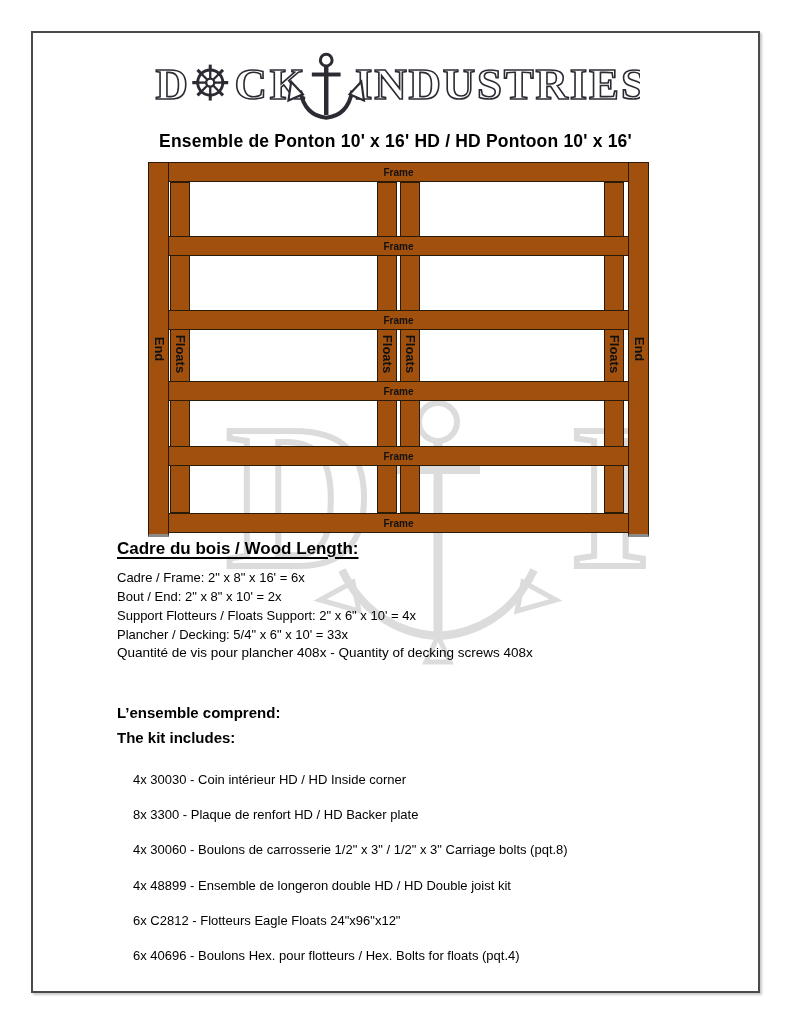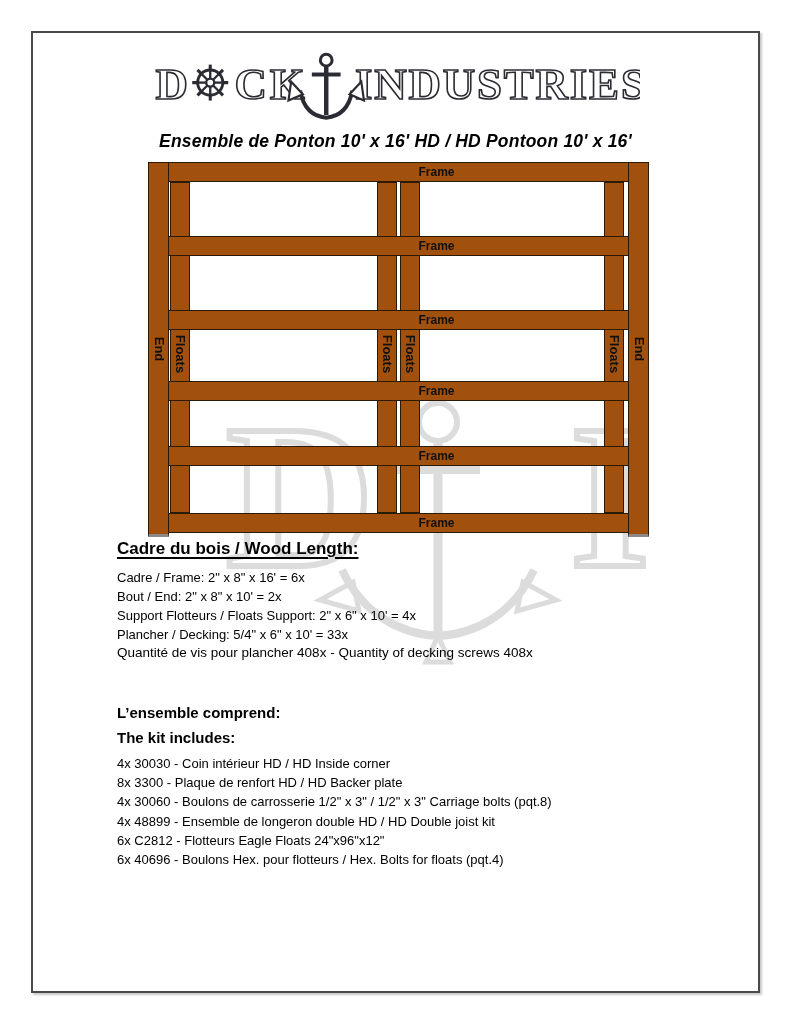--- a/index.html
+++ b/index.html
@@ -9,57 +9,57 @@
   }
   .page-border {
     position:absolute; left:31px; top:31px; width:725px; height:958px;
     border:2px solid #4a4a4a; box-shadow:2px 2px 2px #c9c9c9;
   }
   
   .logo-wrap { position:absolute; left:150px; top:48px; width:490px; height:80px; }
   
   .page-title {
     position:absolute; left:0; top:131px; width:791px; text-align:center;
-    font-size:17.5px; font-weight:bold; letter-spacing:0.2px;font-style:italic;
+    font-size:17.5px; font-weight:bold; letter-spacing:0.2px;
   }
   
   .watermark { position:absolute; left:222px; top:384px; width:432px; height:292px; z-index:0; }
   
   .diagram { position:absolute; left:148px; top:162px; width:501px; height:376px; z-index:1; }
   .board { position:absolute; background:#A1500E; border:1px solid #2a1a08; box-sizing:border-box; }
   .frame-board { left:0; width:501px; height:20px; z-index:2; }
   .f1{top:0} .f2{top:74px} .f3{top:148px} .f4{top:219px} .f5{top:284px} .f6{top:351px}
   .float-board { top:20px; width:20px; height:331px; z-index:1; }
   .fl1{left:22px} .fl2{left:229px} .fl3{left:252px} .fl4{left:456px}
   .end-board { top:0; width:21px; height:375px; z-index:3; border-bottom:3px solid #8a8a8a; }
   .e-left{left:0} .e-right{left:480px}
   .hlabel {
     position:absolute; top:50%; left:50%; transform:translate(-50%,-50%);
-    font-size:12px; font-weight:600; color:#111; z-index:4; white-space:nowrap;margin-left:38px;
+    font-size:10px; font-weight:600; color:#111; z-index:4; white-space:nowrap;
   }
   .vlabel {
     position:absolute; top:52%; left:50%;
     transform:translate(-50%,-50%) rotate(90deg);
     font-size:13px; font-weight:600; color:#111; z-index:4; white-space:nowrap;
   }
   .end-board .vlabel { top:50%; }
   
   .txt { position:absolute; left:117px; z-index:2; }
   .wood-section { top:539px; }
   .wood-section h2 {
     margin:0 0 9px 0; font-size:17px; font-weight:bold;
     text-decoration:underline; text-decoration-thickness:2px; text-underline-offset:3px;
   }
   .wood-section p { margin:0; font-size:13px; line-height:19px; }
   .notes { top:642px; }
   .notes p { margin:0; font-size:13.5px; line-height:22px;text-align:right; }
   .kit-headings { top:700px; }
   .kit-headings h2 { margin:0; font-size:15px; font-weight:bold; line-height:25px; }
   .kit-list { top:754px; }
-  .kit-list p { margin:0; font-size:13px; line-height:19.2px; }
+  .kit-list p { margin:16px; font-size:13px; line-height:19.2px; }
 </style>
 </head>
 <body>
 
 <div class="page-border"></div>
 
 <div class="logo-wrap">
   <svg width="490" height="80" viewBox="0 0 545 88">
     <g font-family="'Liberation Serif', serif" font-weight="bold" font-size="50" fill="#ffffff" stroke="#2b2b33" stroke-width="1.8">
       <text x="6" y="56" letter-spacing="3">D</text>

